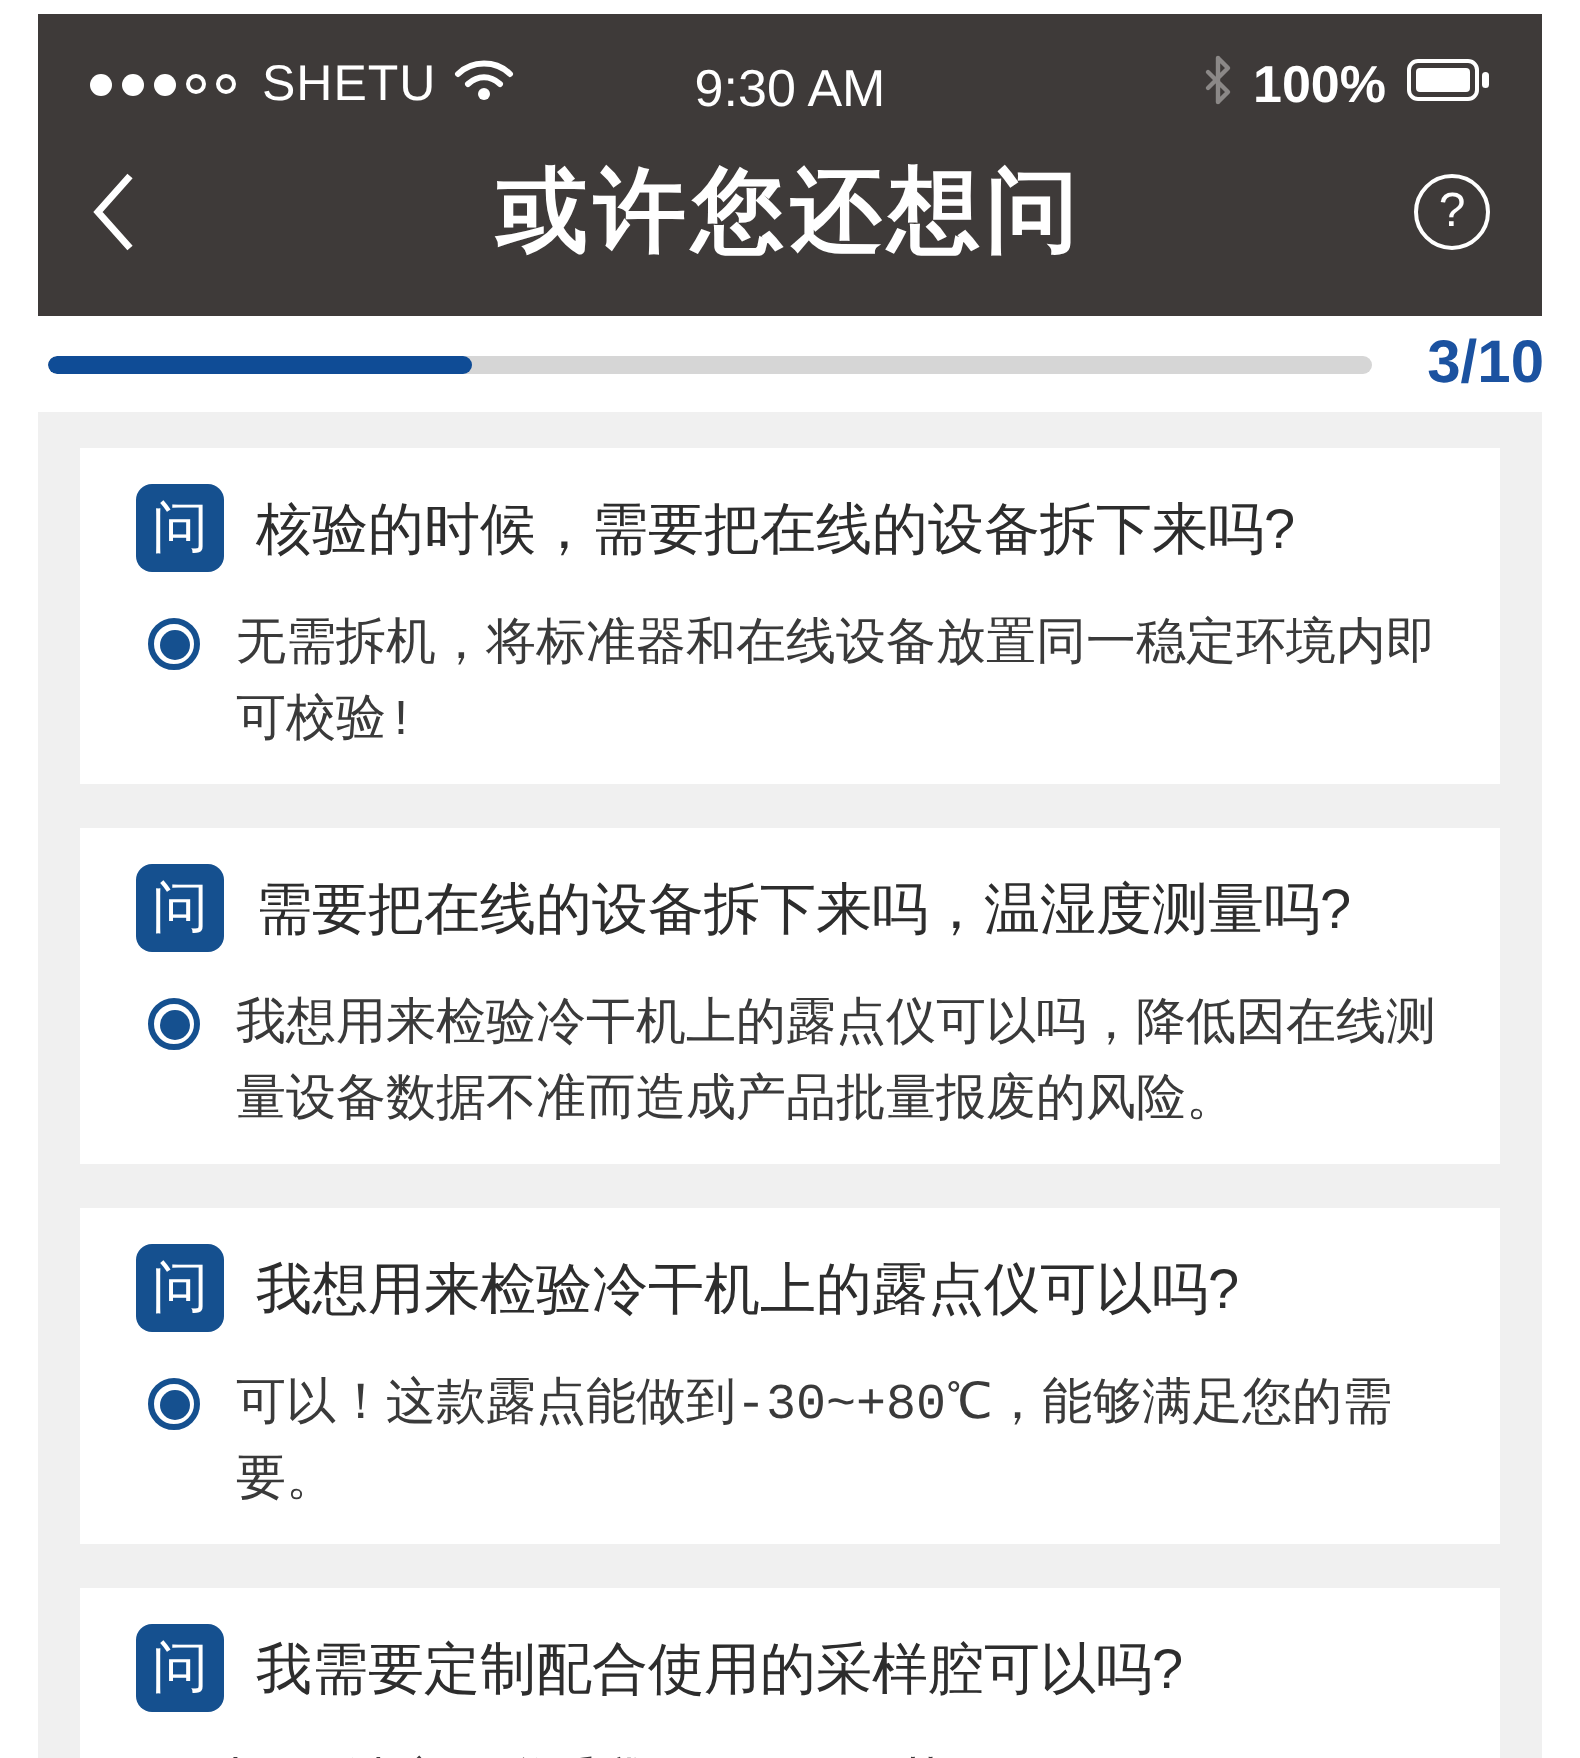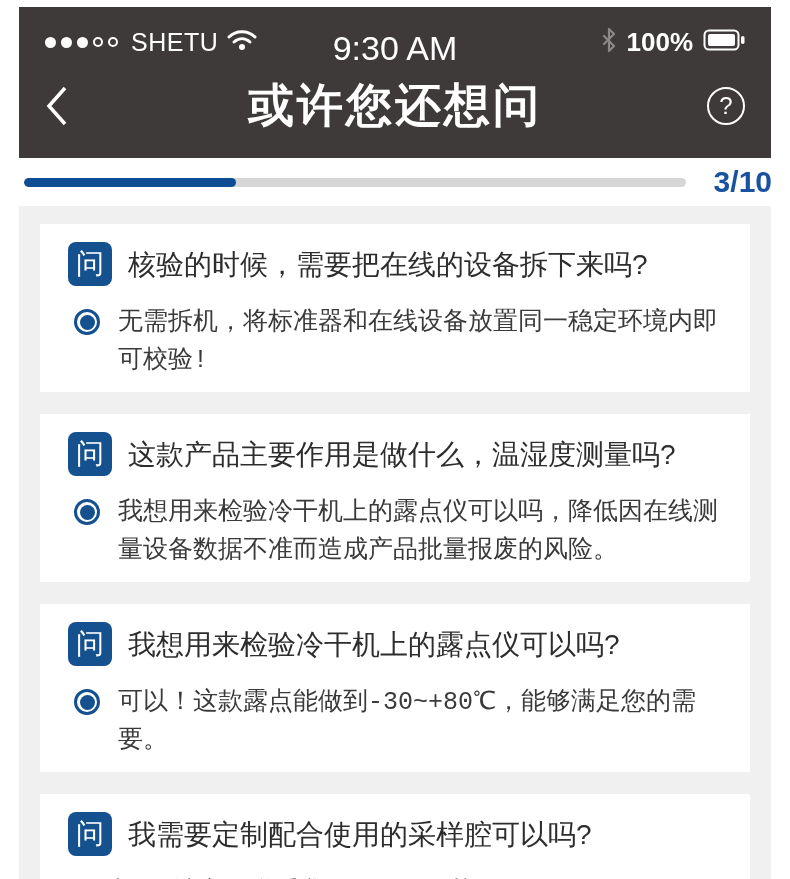--- a/index.html
+++ b/index.html
@@ -30,21 +30,21 @@
     color: #ffffff;
   }
   .status-left { display: flex; align-items: center; gap: 9px; }
   .signal-dots { display: flex; align-items: center; gap: 5px; margin-right: 4px; }
   .dot { width: 11px; height: 11px; border-radius: 50%; }
   .dot.filled { background: #ffffff; }
   .dot.hollow { border: 2px solid #ffffff; width: 10px; height: 10px; }
   .carrier { font-size: 25px; letter-spacing: 0.5px; }
   .status-time {
     position: absolute; left: 50%; transform: translateX(-50%);
-    top: 22px; font-size: 34px;
+    top: 22px; font-size: 26px;
   }
   .status-right { margin-left: auto; display: flex; align-items: center; gap: 10px; }
   .battery-pct { font-size: 26px; font-weight: bold; }
 
   .nav-row {
     flex: 1;
     display: flex;
     align-items: center;
     position: relative;
     padding-bottom: 10px;
@@ -227,21 +227,21 @@
     </div>
     <div class="a-row">
       <span class="radio"></span>
       <div class="a-text">无需拆机，将标准器和在线设备放置同一稳定环境内即可校验!</div>
     </div>
   </div>
 
   <div class="card">
     <div class="q-row">
       <div class="q-badge">问</div>
-      <div class="q-text">这款产品主要作用是做什么，温湿度测量吗?</div>
+      <div class="q-text">需要把在线的设备拆下来吗，温湿度测量吗?</div>
     </div>
     <div class="a-row">
       <span class="radio"></span>
       <div class="a-text">我想用来检验冷干机上的露点仪可以吗，降低因在线测量设备数据不准而造成产品批量报废的风险。</div>
     </div>
   </div>
 
   <div class="card">
     <div class="q-row">
       <div class="q-badge">问</div>

